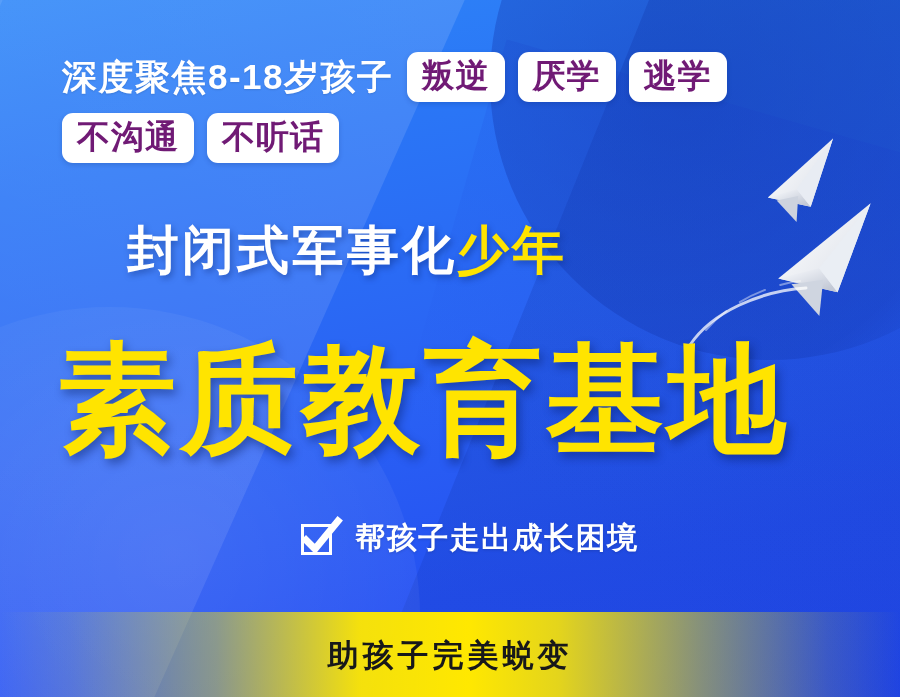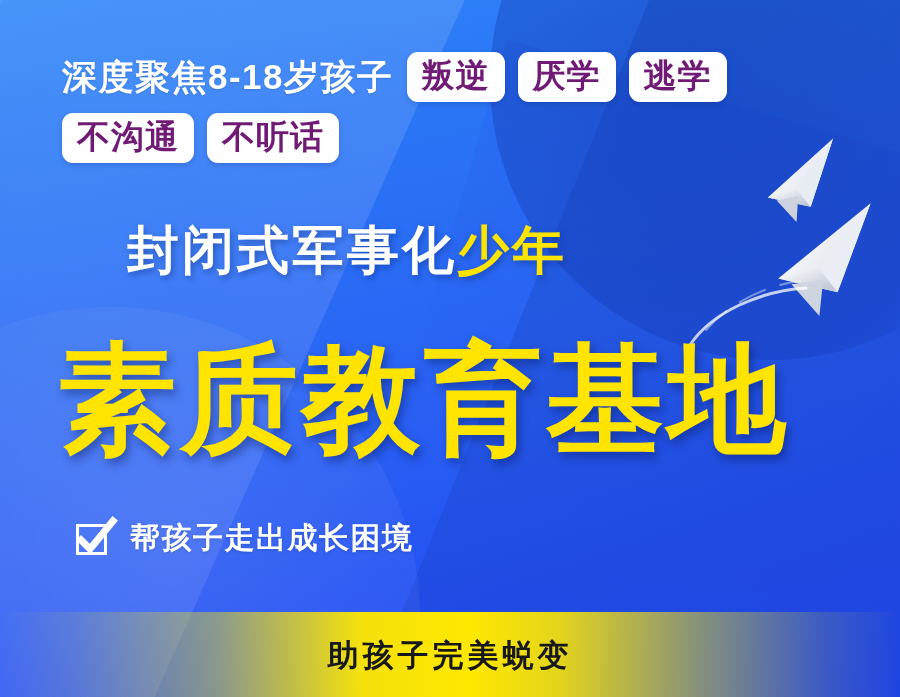--- a/index.html
+++ b/index.html
@@ -123,20 +123,21 @@
 
   
   .features {
     position: absolute;
     left: 74px;
     top: 518px;
     width: 790px;
     display: flex;
     align-items: center;
     gap: 58px;
+    flex-direction: column;
   }
   .feature { display: flex; align-items: center; gap: 16px; }
   .tick { width: 40px; height: 40px; position: relative; flex: 0 0 auto; }
   .tick .box {
     position: absolute; left: 2px; top: 5px;
     width: 31px; height: 31px;
     border: 3px solid #ffffff;
     box-sizing: border-box;
   }
   .tick svg { position: absolute; left: 0; top: 0; overflow: visible; }

